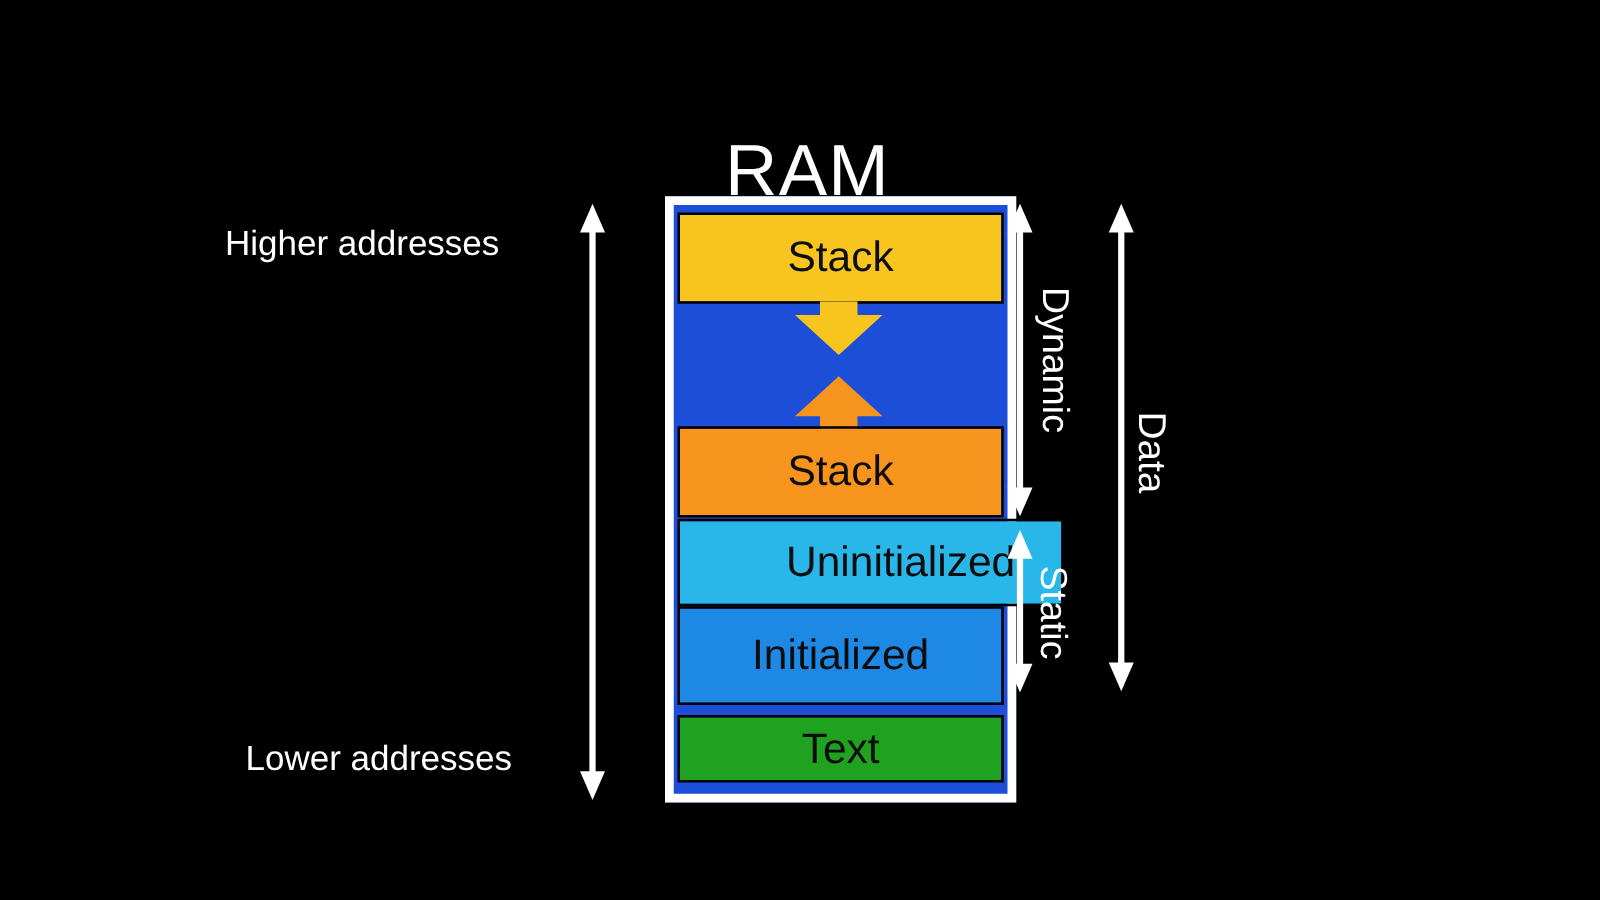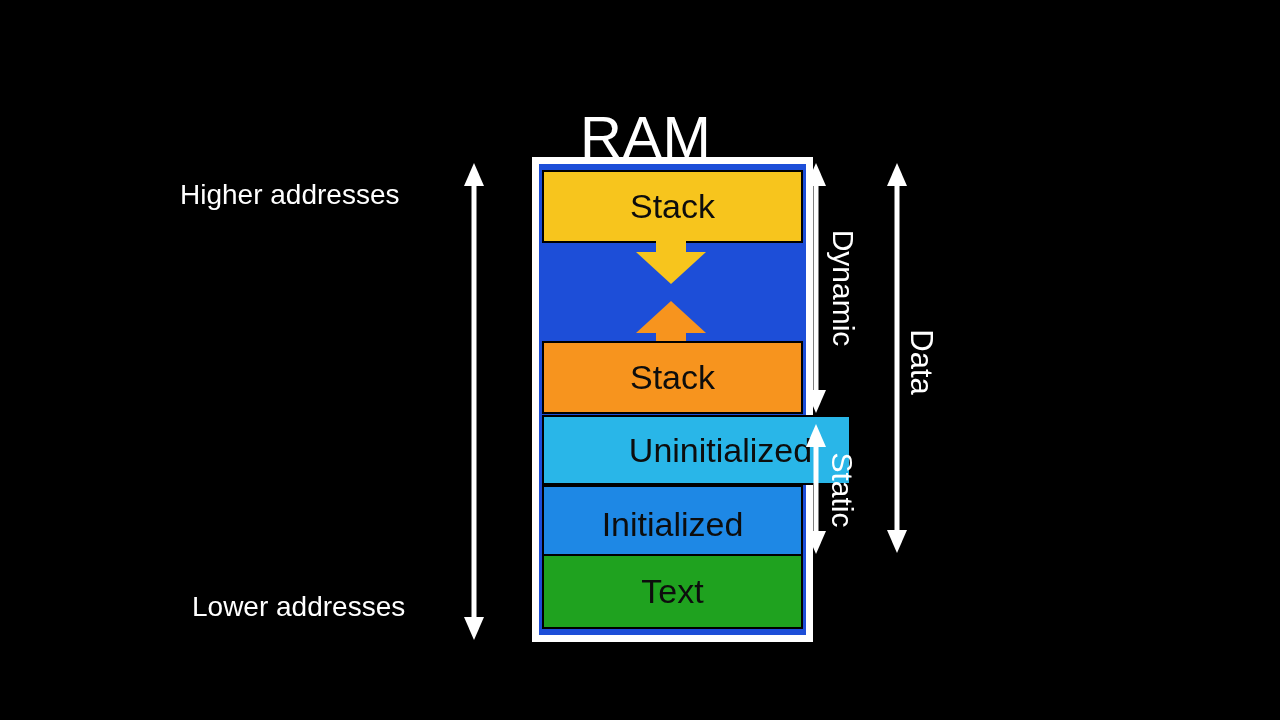--- a/index.html
+++ b/index.html
@@ -38,34 +38,34 @@
     justify-content: center;
     color: #0d0d0d;
     font-size: 34px;
     font-weight: 500;
     outline: 2px solid #000;
   }
   .block-stack        { top: 8px;   height: 69px; }
   .block-heap         { top: 179px; height: 69px; }
   .block-uninitialized{ top: 253px; height: 66px; padding-left: 48px; }
   .block-initialized  { top: 323px; height: 75px; }
-  .block-text         { top: 392px; height: 71px; }
+  .block-text         { top: 410px; height: 50px; }
   .growth-arrows {
     position: absolute;
     left: 95px; top: 77px;
   }
   .side-label {
     position: absolute;
     color: #fff;
     font-size: 28px;
     font-weight: 500;
     white-space: nowrap;
   }
   .label-higher { left: 180px; top: 179px; width: 270px; text-align: left; }
-  .label-lower  { left: 192px; top: 591px; width: 270px; text-align: left; }
+  .label-lower  { left: 168px; top: 591px; width: 270px; text-align: center; }
   .rot-label {
     position: absolute;
     color: #fff;
     font-size: 30px;
     font-weight: 500;
     text-align: center;
     transform: rotate(90deg);
     white-space: nowrap;
   }
   .label-dynamic { left: 762px; top: 270px; width: 160px; height: 36px; }

